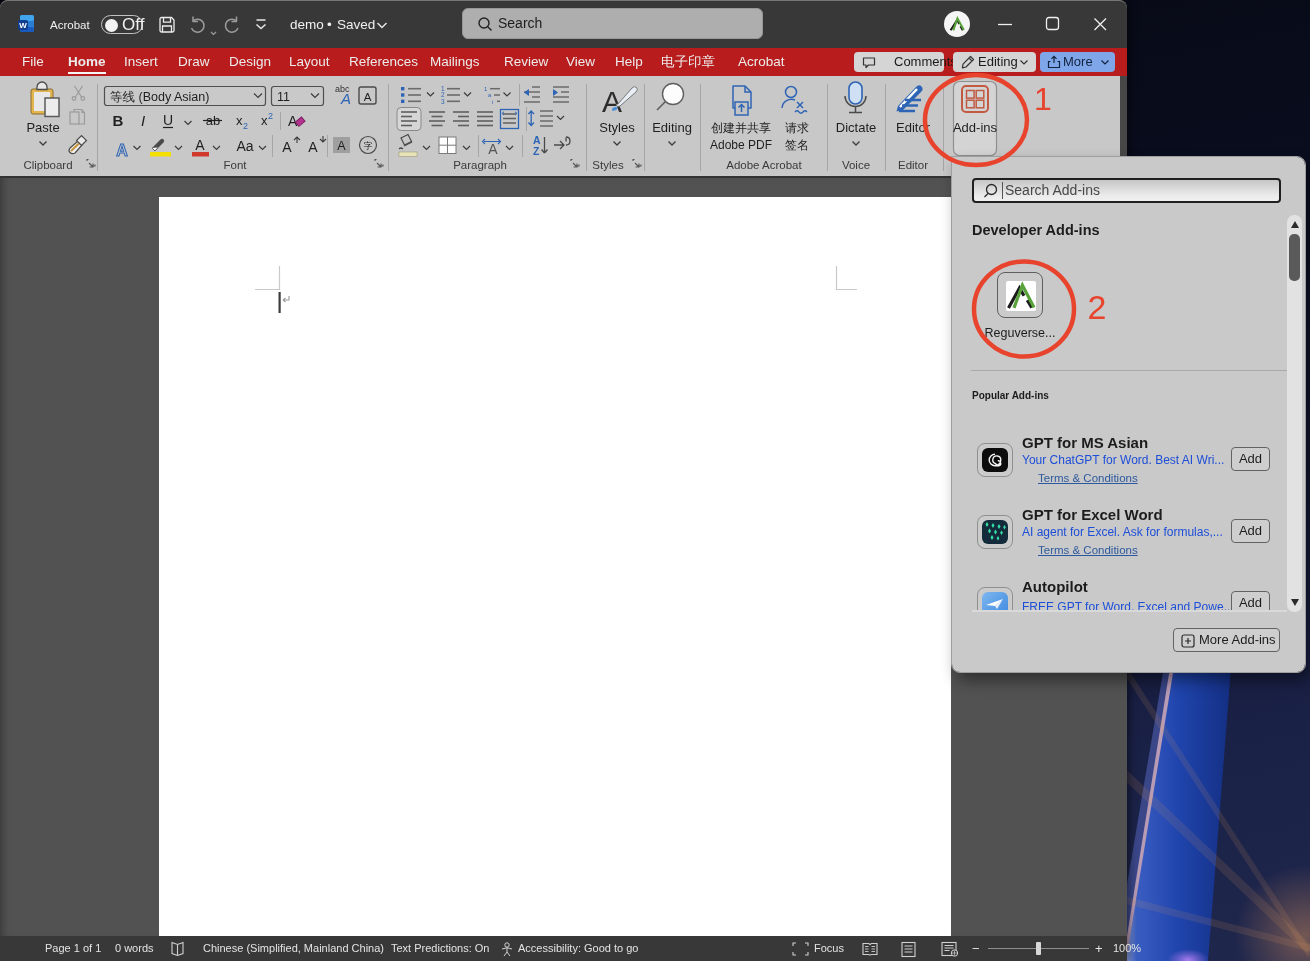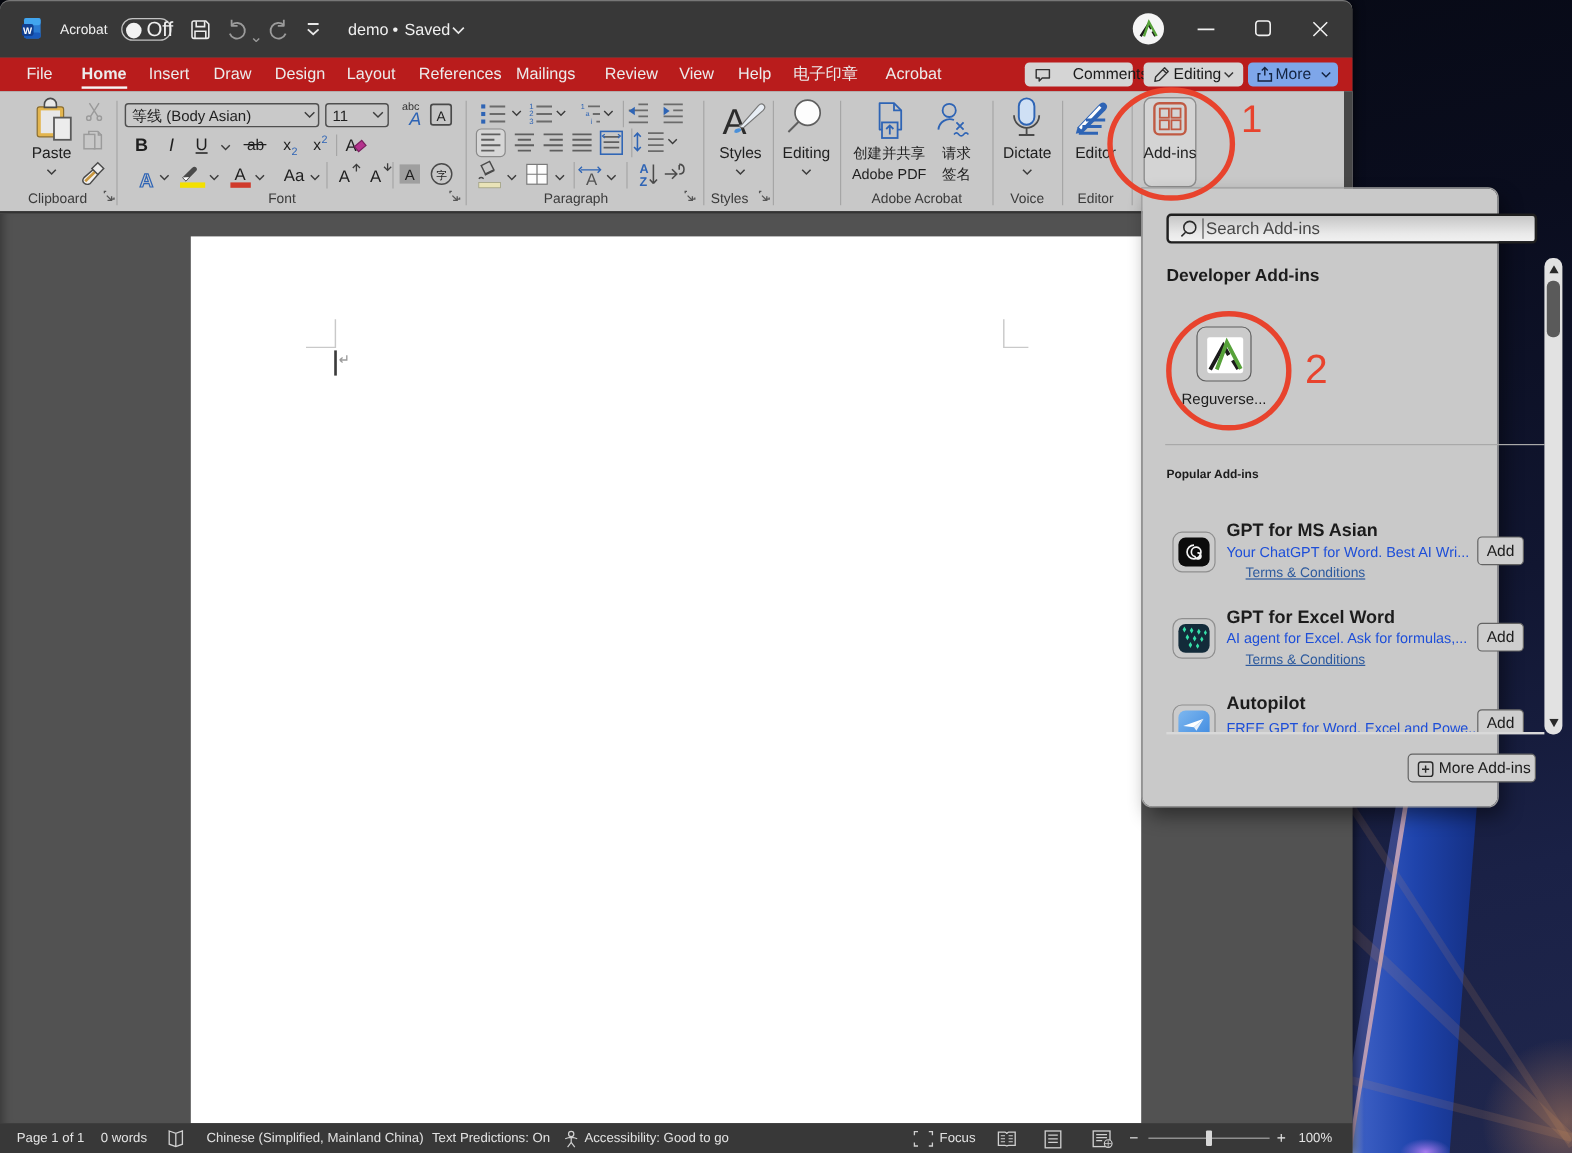--- a/index.html
+++ b/index.html
@@ -12,31 +12,31 @@
   }
   
   #window { left:0; top:0; width:1127px; height:961px; border-radius:8px 8px 0 0;
     background:#525252; box-shadow: 2px 0 8px rgba(0,0,0,0.5); }
   #titlebar { left:0; top:0; width:1127px; height:48px; background:#383838; border-radius:8px 8px 0 0; border-top:1px solid #777; }
   #menubar { left:0; top:48px; width:1127px; height:28px; background:#b91c1c; }
   #ribbon { left:0; top:76px; width:1127px; height:100px; background:#c8c8c8; }
   #ribbonline { left:0; top:176px; width:1127px; height:2px; background:#333333; }
   #docarea { left:0; top:178px; width:1127px; height:758px; background:#525252; box-shadow: inset 8px 0 8px -6px rgba(0,0,0,0.35); }
   #page { left:159px; top:19px; width:792px; height:739px; background:#ffffff; }
-  #statusbar { left:0; top:936px; width:1127px; height:25px; background:#383838; }
+  #statusbar { left:0; top:936px; width:1127px; height:25px; background:#383838;padding-left:31px; }
   
   .tb-text { color:#f0f0f0; font-size:12.5px; line-height:48px; }
   #searchpill { left:462px; top:7px; width:301px; height:31px; background:#aeaeae; border-radius:6px; border:1px solid #979797; }
   #appbadge { left:944px; top:10px; width:26px; height:26px; background:#f5f5f5; border-radius:50%; }
   
   .menu-item { color:#ececec; font-size:13.5px; line-height:28px; position:absolute; top:0; }
   .mbtn { position:absolute; top:4px; height:20px; border-radius:4px; background:#d5d5d5; color:#1a1a1a;
     font-size:13px; line-height:20px; text-align:left; }
   
-  #panel { left:952px; top:157px; width:296px; height:515px; background:#c9c9c9; outline:1px solid #9f9f9f;
+  #panel { left:952px; top:157px; width:353px; height:515px; background:#c9c9c9; outline:1px solid #9f9f9f;
     border-radius:0 8px 8px 8px; box-shadow:5px 8px 16px rgba(0,0,0,0.45);padding-left:17px; }
   #psearch { left:20px; top:21px; width:309px; height:25px; border:2px solid #1f1f1f; border-radius:4px;
     background:linear-gradient(180deg,#c6c6c6 0%,#e9e9e9 70%,#f1f1f1 100%); }
   .ptitle { position:absolute; left:20px; font-size:15px; font-weight:bold; color:#1c1c1c; }
   .rowtitle { position:absolute; left:70px; font-size:15px; font-weight:bold; color:#1c1c1c; }
   .rowdesc { position:absolute; left:70px; font-size:12px; color:#1d4ed8; white-space:nowrap; }
   .rowlink { position:absolute; left:70px; font-size:11.5px; color:#2d5a9e; text-decoration:underline;margin-left:16px; }
   .addbtn { position:absolute; left:279px; width:39px; height:24px; border:1px solid #636363; border-radius:4px;
     font-size:13px; color:#1c1c1c; text-align:center; line-height:22px; background:#cecece; }
   .tile { position:absolute; left:25px; width:36px; height:34px; border:1px solid #8f8f8f; border-radius:8px; background:#cbcbcb; }
@@ -105,20 +105,27 @@
     <svg class="abs" style="left:254px;top:17px" width="16" height="14" viewBox="0 0 16 14" fill="none" stroke="#e8e8e8" stroke-width="1.5">
       <path d="M2.5 2 h9"></path>
         <path d="M2.5 6.5 l4.5 4 4.5 -4"></path>
     </svg>
     <div class="abs tb-text" style="left:290px;top:0;font-size:13.5px">demo</div>
     <div class="abs tb-text" style="left:327px;top:0;font-size:13.5px">•</div>
     <div class="abs tb-text" style="left:337px;top:0;font-size:13.5px">Saved</div>
     <svg class="abs" style="left:376px;top:20px" width="12" height="9" viewBox="0 0 12 9" fill="none" stroke="#e8e8e8" stroke-width="1.4">
       <path d="M1.5 2 l4.5 4.5 4.5-4.5"></path>
     </svg>
+    <div id="searchpill" class="abs">
+      <svg class="abs" style="left:14px;top:7px" width="16" height="16" viewBox="0 0 16 16" fill="none" stroke="#222" stroke-width="1.4">
+        <circle cx="7" cy="7" r="5"></circle>
+          <path d="M10.8 10.8 L14.5 14.5"></path>
+      </svg>
+      <div class="abs" style="left:35px;top:0;color:#1d1d1d;font-size:14px;line-height:29px">Search</div>
+    </div>
     <div id="appbadge" class="abs">
       <svg class="abs" style="left:5px;top:5px" width="16" height="16" viewBox="0 0 30 30">
         <path d="M2.9 26.6 L15.2 7.7 L19.5 15" fill="none" stroke="#1b1b1b" stroke-width="3.8"></path>
         <path d="M21.5 19 L25.8 26.5" fill="none" stroke="#1b1b1b" stroke-width="3.8"></path>
         <path d="M8 26.9 L15.8 4.4 L27.8 26.2" fill="none" stroke="#57a23a" stroke-width="3.8"></path>
       </svg>
     </div>
     <svg class="abs" style="left:996px;top:14px" width="18" height="18" viewBox="0 0 18 18" stroke="#f0f0f0" stroke-width="1.3" fill="none">
       <path d="M2 9.5 h14"></path>
     </svg>

